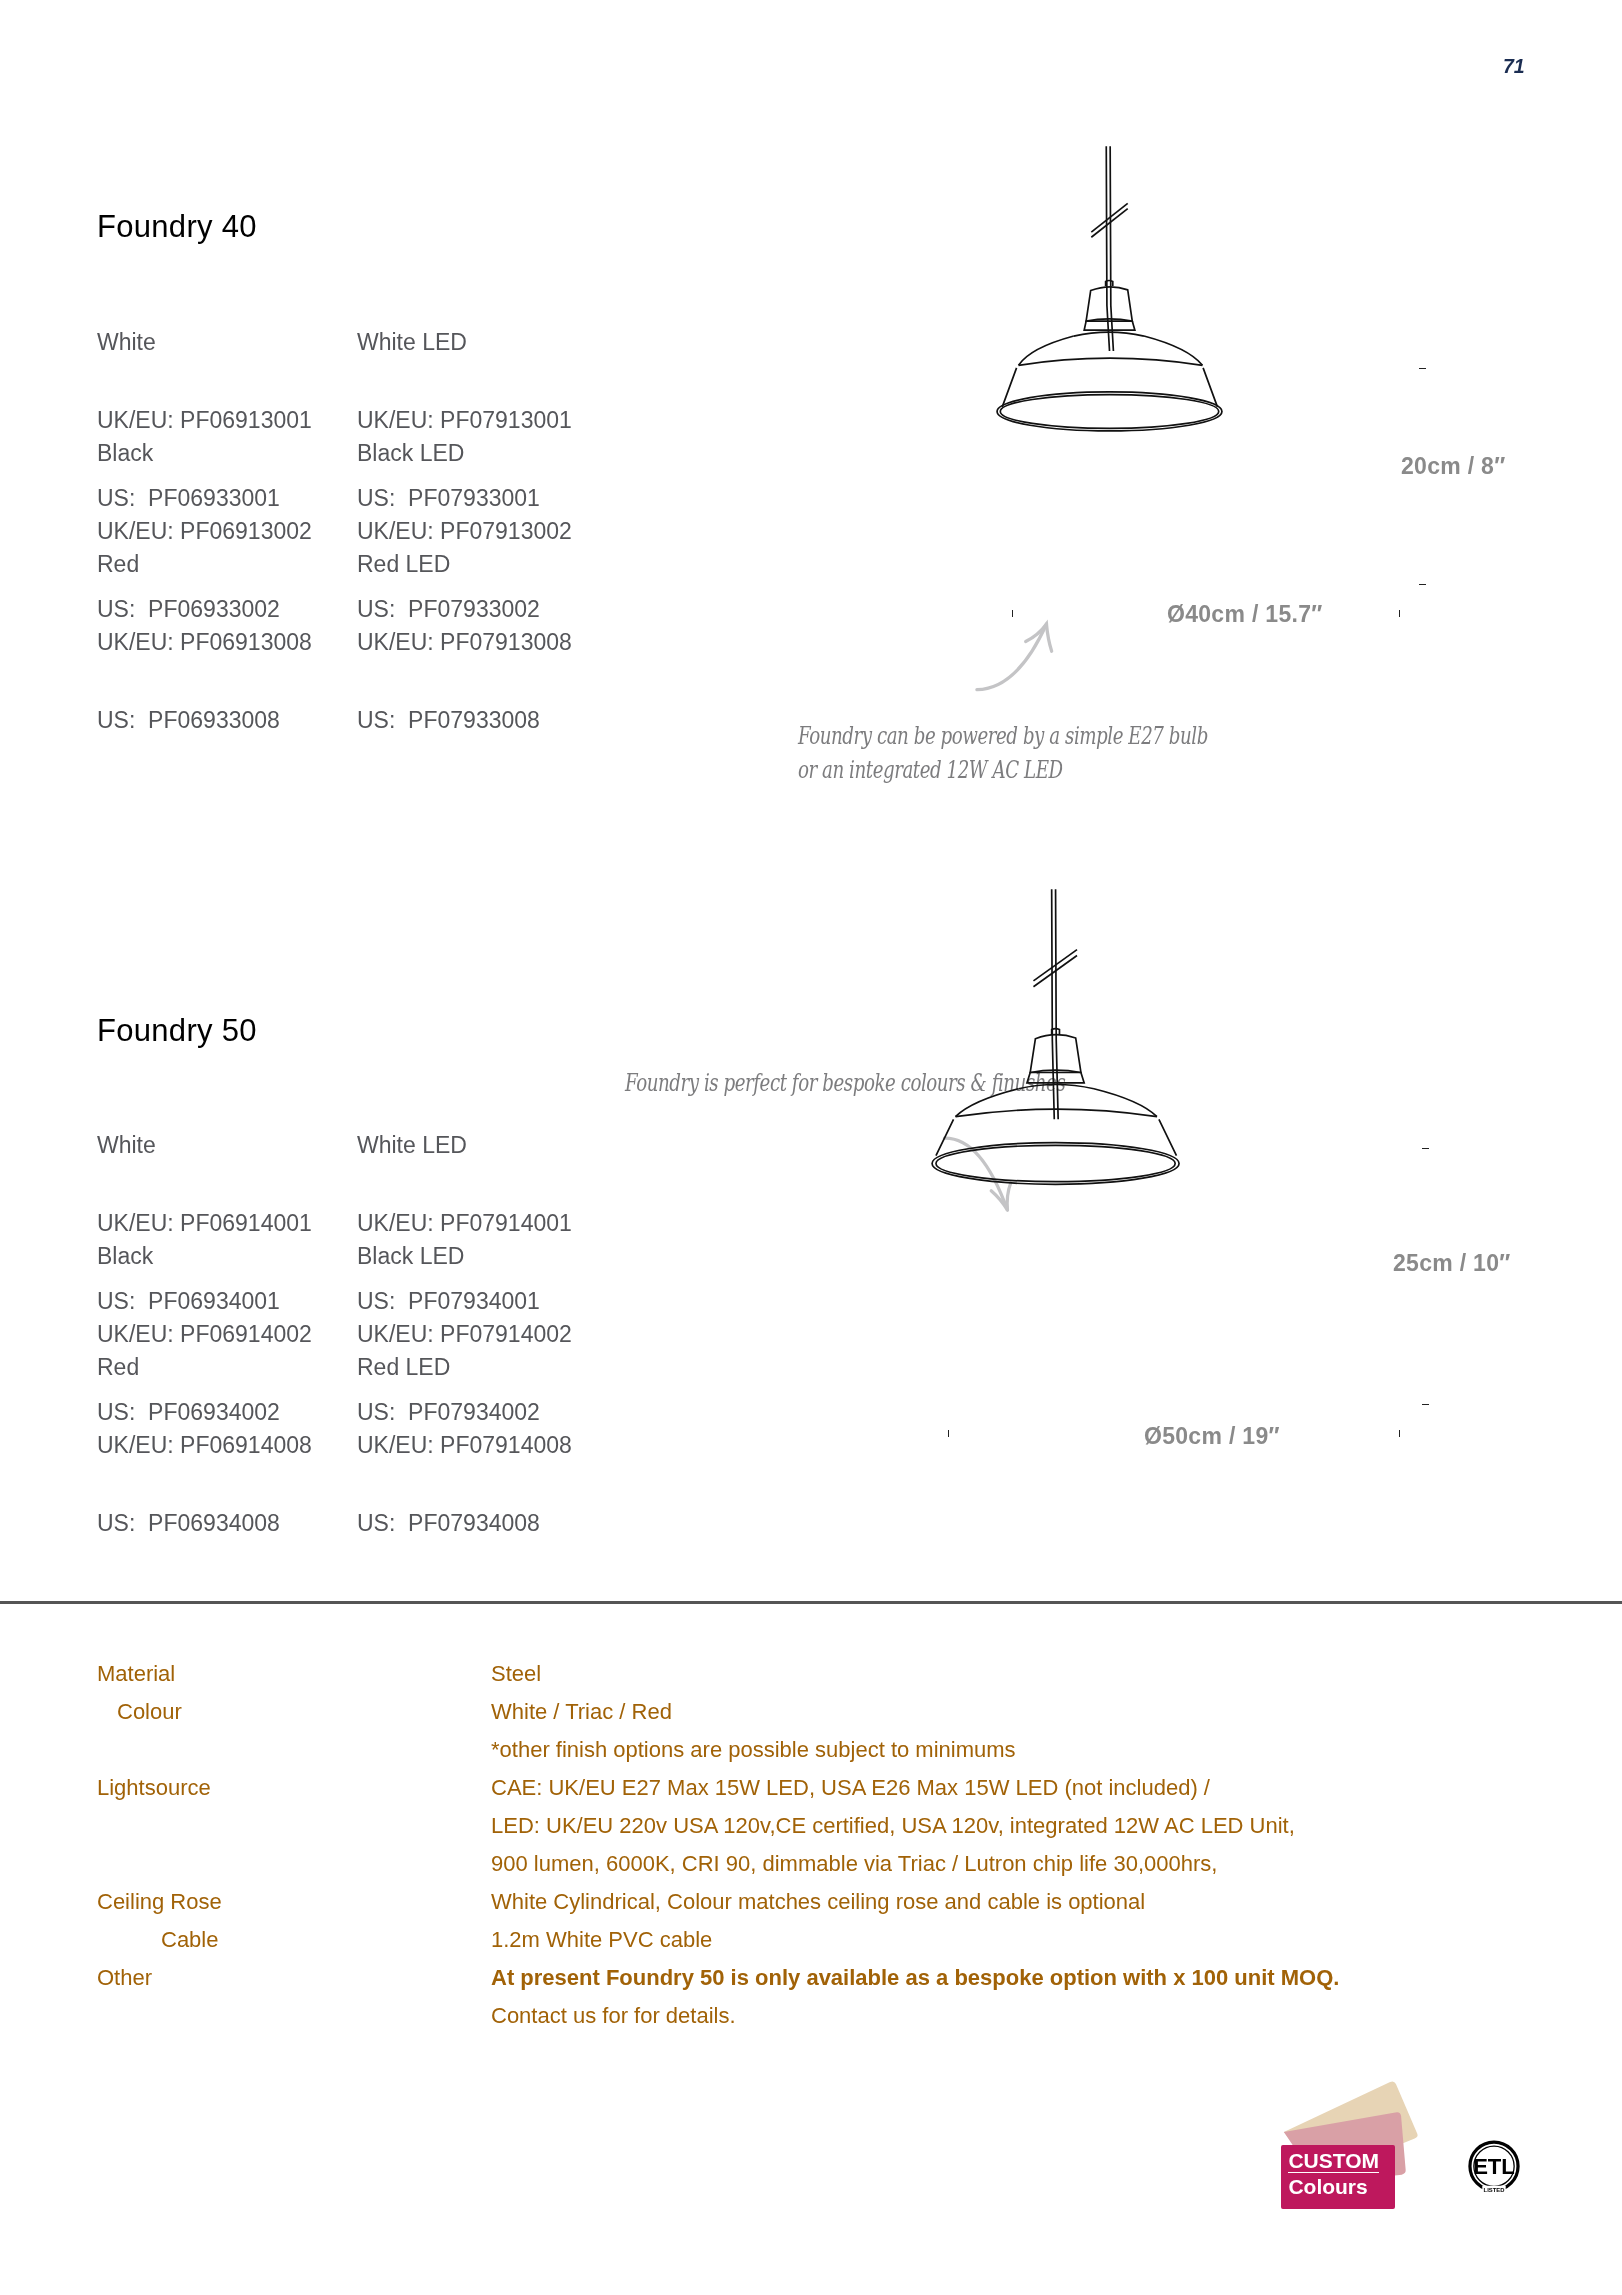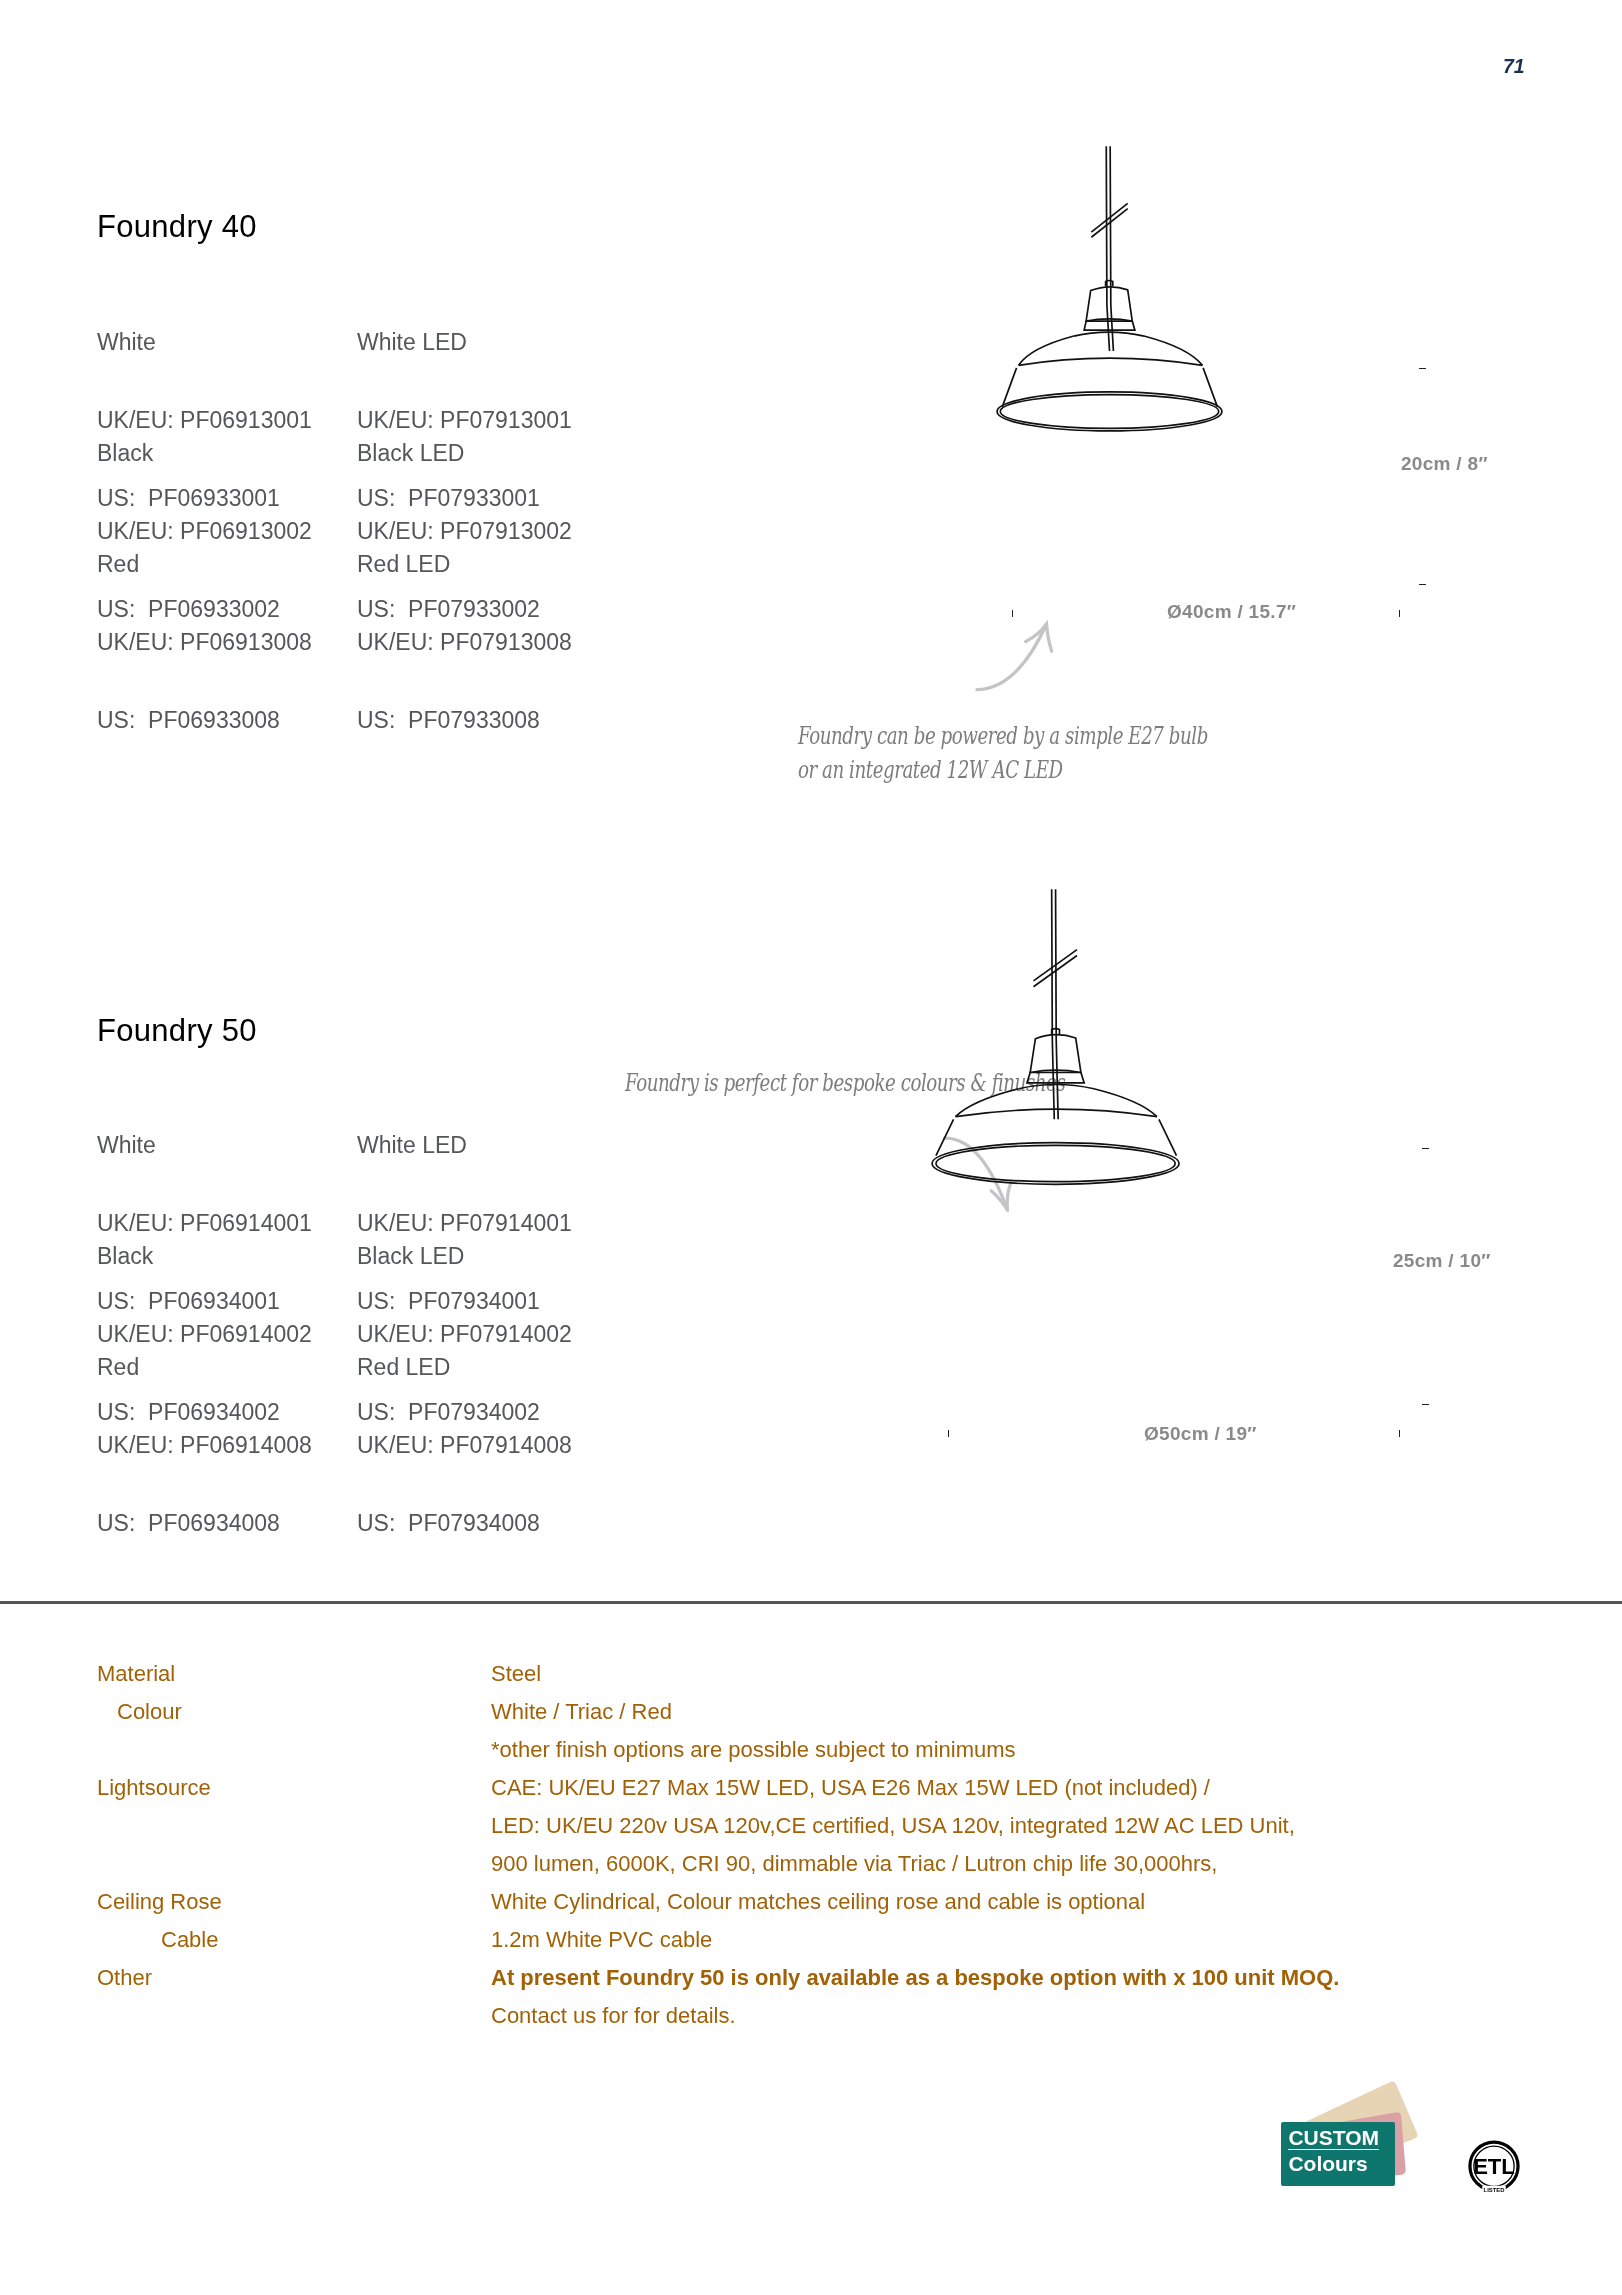--- a/index.html
+++ b/index.html
@@ -2,21 +2,21 @@
 <html style="font-size:10.4px"><head>
 <meta charset="utf-8">
 <style>
   html, body { margin:0; padding:0; background:#ffffff; }
   body { width:1623px; height:2295px; position:relative; overflow:hidden;
          font-family:"Liberation Sans", "DejaVu Sans", sans-serif; color:#55565a; }
   .abs { position:absolute; }
   .page-num { left:1503px; top:55px; font-size:19.5px; font-weight:bold; color:#1b2d52;font-style:italic; }
   .title { font-size:31px; color:#000; font-weight:normal; letter-spacing:0.3px; }
   .variant { font-size:23px; line-height:26px; color:#55565a; white-space:pre; }
-  .dim { font-size:19px; color:#8a8a8a; font-weight:bold; letter-spacing:0.3px; white-space:nowrap; }
+  .dim { font-size:23px; color:#8a8a8a; font-weight:bold; letter-spacing:0.3px; white-space:nowrap; }
   .note { font-family:"DejaVu Serif", serif; font-style:italic; color:#7c7c7e; font-size:23.4px;
           line-height:34px; letter-spacing:-0.6px; transform:scaleX(0.78); transform-origin:left top; white-space:nowrap; }
   .divider { left:0; top:1601px; width:1623px; height:2.6px; background:#555555; }
   .spec-label, .spec-value { font-size:22px; color:#a16207; white-space:nowrap; }
   svg { position:absolute; overflow:visible; }
   .logo-text { font-weight:bold; color:#fff; }
 </style>
 </head>
 <body>
 
@@ -207,21 +207,21 @@
     <span class="abs spec-label" style="left:0;"></span>
     <span class="abs spec-value" style="left:394px;">Contact us for for details.</span>
   </div>
 </div>
 
 <div class="abs" style="left:1280px; top:2080px; width:136px; height:120px;">
   <svg width="136" height="120" style="left:0; top:0;" viewBox="0 0 210 185">
     <path d="M6 80 L170 3 Q176 0 179 6 L212 83 Q214 88 208 90 L60 150 Z" fill="#e7d4b5"></path>
     <path d="M6 80 L178 50 Q186 48 187 56 L194 138 Q195 144 188 146 L60 160 Z" fill="#d9a0a6"></path>
   </svg>
-  <div class="abs" style="left:1.3px; top:42px; width:114px; height:64px; background:#0f766e; border-radius:1.9px;">
+  <div class="abs" style="left:1.3px; top:65px; width:114px; height:64px; background:#be185d; border-radius:1.9px;">
     <div class="logo-text" style="position:absolute; left:7.1px; top:5.2px; font-size:21px; line-height:22px; border-bottom:1.9px solid #fff; padding-bottom:0;">CUSTOM</div>
     <div class="logo-text" style="position:absolute; left:7.1px; top:31px; font-size:21px; line-height:22px;">Colours</div>
   </div>
 </div>
 
 <div class="abs" style="left:1468px; top:2140px; width:52px; height:55px;">
   <svg width="52" height="55" style="left:0; top:0;" viewBox="0 0 80 84">
     <circle cx="40" cy="40" r="37" fill="none" stroke="#000" stroke-width="5"></circle>
     <circle cx="40" cy="40" r="31" fill="none" stroke="#000" stroke-width="2"></circle>
     <text x="40" y="52" text-anchor="middle" font-family="Liberation Sans, sans-serif" font-weight="bold" font-size="34" fill="#000">ETL</text>

